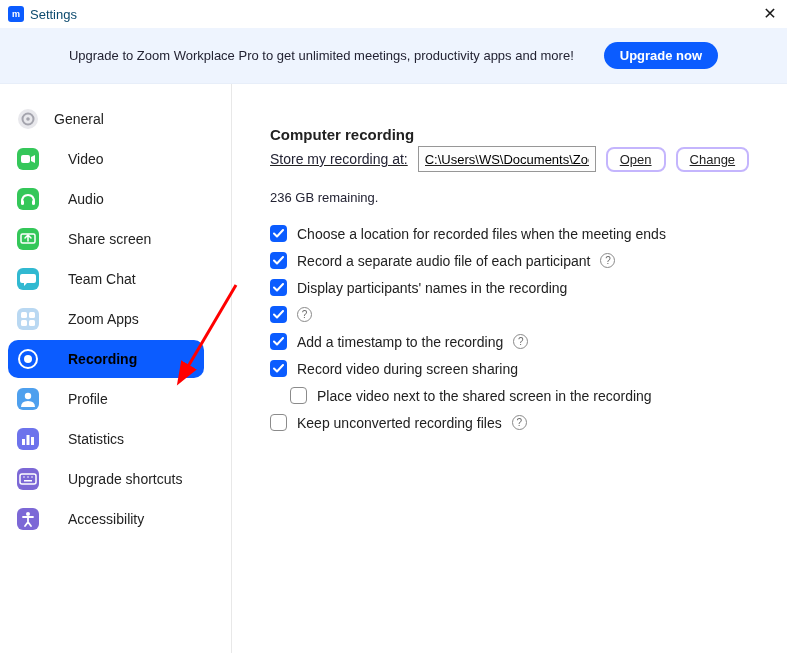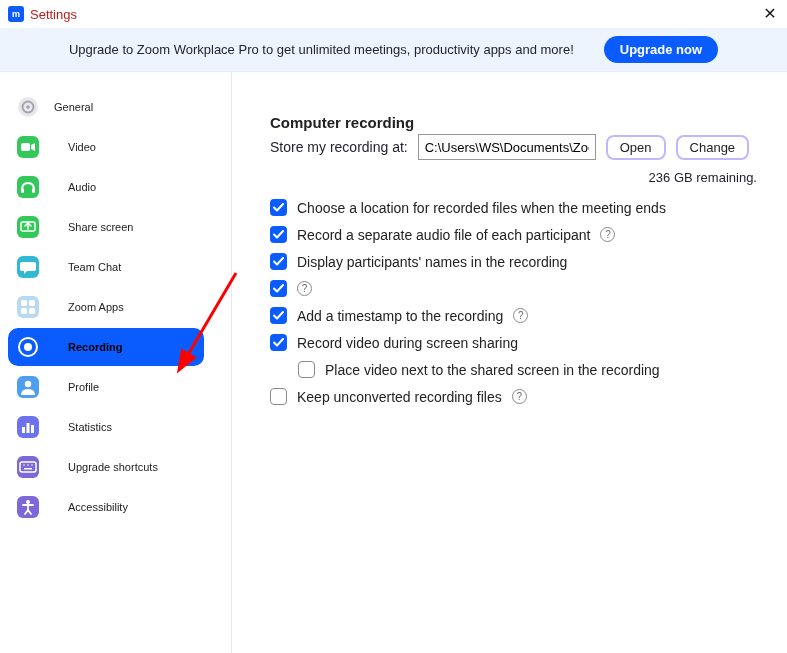--- a/index.html
+++ b/index.html
@@ -1,46 +1,46 @@
 <!DOCTYPE html>
 <html><head>
 <meta charset="utf-8">
 <style>
   * { box-sizing: border-box; margin: 0; padding: 0; }
   body { font-family: -apple-system, BlinkMacSystemFont, "Segoe UI", Arial, sans-serif; font-size: 13px; color: #232333; background: #fff; width: 787px; height: 653px; overflow: hidden; }
   .titlebar { height: 28px; display: flex; align-items: center; padding: 0 8px; position: relative; }
   .titlebar .app-icon { width: 16px; height: 16px; border-radius: 3px; background: #0b5cff; color: #fff; display: inline-flex; align-items: center; justify-content: center; font-size: 9px; font-weight: 700; margin-right: 6px; }
-  .titlebar .title { font-size: 13px; color: #b91c1c; }
+  .titlebar .title { font-size: 13px; color: #0c4a6e; }
   .titlebar .close { position: absolute; right: 8px; top: 4px; width: 18px; height: 18px; display: flex; align-items: center; justify-content: center; cursor: pointer; font-size: 16px; color: #1a1a1a; }
 
-  .promo-bar { background: #eef4fe; height: 44px; display: flex; align-items: center; justify-content: center; gap: 30px; border-bottom: 1px solid #e7eef9; }
+  .promo-bar { background: #eef4fe; height: 56px; display: flex; align-items: center; justify-content: center; gap: 30px; border-bottom: 1px solid #e7eef9; }
   .promo-bar .promo-text { color: #232333; font-size: 13px; }
   .promo-bar .upgrade-btn { background: #0b5cff; color: #fff; border: none; border-radius: 14px; padding: 6px 16px; font-size: 13px; font-weight: 600; cursor: pointer; }
 
   .body-area { display: flex; height: calc(653px - 28px - 44px); }
   .sidebar { width: 232px; border-right: 1px solid #e8e8e8; padding: 16px 12px 0 8px; position: relative; }
   .sidebar-item { display: flex; align-items: center; gap: 14px; padding: 0 8px; height: 38px; border-radius: 10px; cursor: pointer; color: #222; font-size: 14px; }
   .sidebar-item + .sidebar-item { margin-top: 2px; gap: 28px; }
   .sidebar-item.active { background: #0b5cff; color: #000000; width: 196px; }
   .sidebar-item .icon { width: 24px; height: 24px; border-radius: 6px; display: inline-flex; align-items: center; justify-content: center; }
-  .sidebar-item .label { font-size: 11px; text-align: right; }
+  .sidebar-item .label { font-size: 14px; text-align: right; }
   .sidebar-item.active .label { font-weight: 600; }
   .icon svg { display: block; }
 
   .content { flex: 1; padding: 42px 30px 0 38px; color: #222; }
   .section-title { font-size: 15px; font-weight: 700; margin-bottom: 3px; }
-  .path-row { display: flex; align-items: center; gap: 10px; margin-bottom: 10px; }
+  .path-row { display: flex; align-items: center; gap: 10px; margin-bottom: 18px; text-decoration: underline; }
   .path-label { font-size: 14px; color: #232333; }
   .path-input { width: 178px; height: 26px; border: 1px solid #979797; padding: 2px 6px; font-size: 13px; background: #fdfdfd; }
   .btn { border: 2px solid #c4b5fd; background: #fff; border-radius: 8px; padding: 3px 12px; font-size: 13px; cursor: pointer; color: #222; }
-  .remaining { font-size: 13px; color: #232333; margin-bottom: 14px; text-align: right; }
+  .remaining { font-size: 13px; color: #232333; margin-bottom: 20px; }
 
   .option-list { display: flex; flex-direction: column; gap: 10px; justify-content: center; }
   .option { display: flex; align-items: center; gap: 10px; font-size: 14px; color: #222; }
-  .option.sub { margin-left: 28px; }
+  .option.sub { margin-left: 20px; }
   .chk { width: 17px; height: 17px; border-radius: 4px; display: inline-flex; align-items: center; justify-content: center; flex-shrink: 0; cursor: pointer; }
   .chk.checked { background: #0b5cff; }
   .chk.unchecked { border: 1.5px solid #8b8b8b; background: #fff; }
   .chk.checked svg { display: block; }
   .help { width: 15px; height: 15px; border: 1px solid #8a8a8a; border-radius: 50%; display: inline-flex; align-items: center; justify-content: center; font-size: 10px; color: #6a6a6a; cursor: pointer; flex-shrink: 0; }
 
   .arrow { position: absolute; left: 176px; top: 196px; pointer-events: none; }
 </style>
 </head>
 <body>

